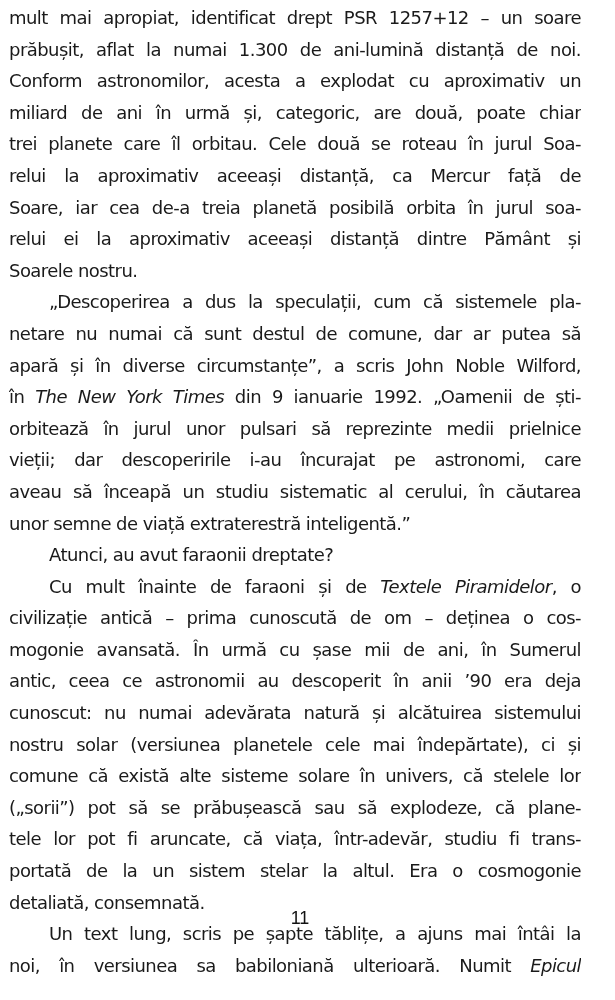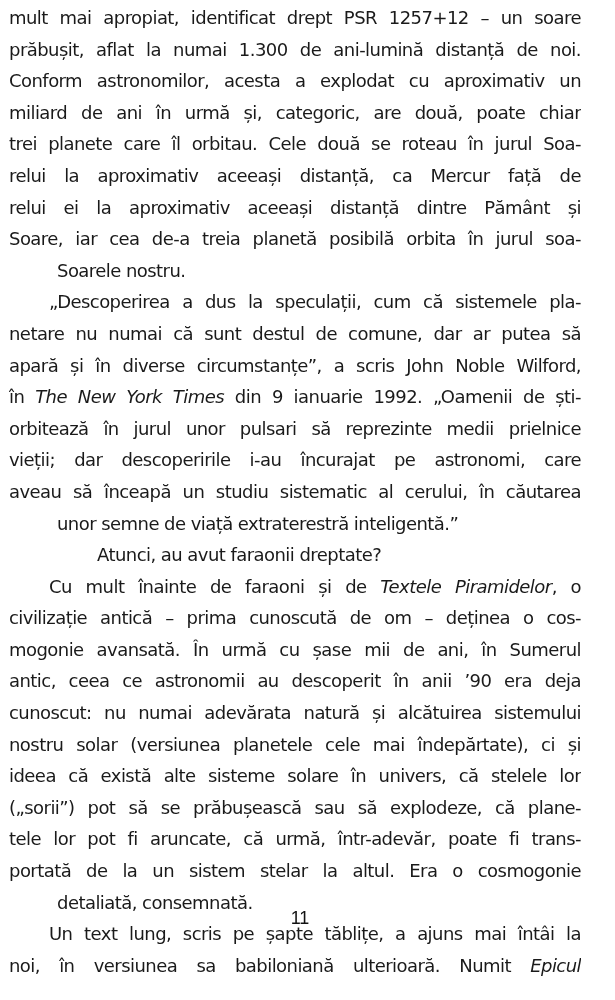--- a/index.html
+++ b/index.html
@@ -28,21 +28,20 @@
       font-size: 18px;
       letter-spacing: -0.55px;
       word-spacing: 0px;
       white-space: nowrap;
       text-align: justify;
       text-align-last: justify;
       overflow: hidden;
     }
     .line.last {
       text-align-last: left;
-      margin-left: 48px;
     }
     .line.indent {
       padding-left: 40px;
     }
     .it {
       font-style: italic;
     }
     .page-number {
       position: absolute;
       left: 0;
@@ -58,22 +57,22 @@
 <body>
 
 <div class="page">
   <div>
     <span class="line">mult mai apropiat, identificat drept PSR 1257+12 – un soare</span>
     <span class="line">prăbușit, aflat la numai 1.300 de ani-lumină distanță de noi.</span>
     <span class="line">Conform astronomilor, acesta a explodat cu aproximativ un</span>
     <span class="line">miliard de ani în urmă și, categoric, are două, poate chiar</span>
     <span class="line">trei planete care îl orbitau. Cele două se roteau în jurul Soa-</span>
     <span class="line">relui la aproximativ aceeași distanță, ca Mercur față de</span>
+    <span class="line">Soare, iar cea de-a treia planetă posibilă orbita în jurul soa-</span>
     <span class="line">relui ei la aproximativ aceeași distanță dintre Pământ și</span>
-    <span class="line">Soare, iar cea de-a treia planetă posibilă orbita în jurul soa-</span>
     <span class="line last">Soarele nostru.</span>
   </div>
 
   <div>
     <span class="line indent">„Descoperirea a dus la speculații, cum că sistemele pla-</span>
     <span class="line">netare nu numai că sunt destul de comune, dar ar putea să</span>
     <span class="line">apară și în diverse circumstanțe”, a scris John Noble Wilford,</span>
     <span class="line"><span>în </span><span class="it">The New York Times</span><span> din 9 ianuarie 1992. „Oamenii de ști-</span></span>
     <span class="line">orbitează în jurul unor pulsari să reprezinte medii prielnice</span>
     <span class="line">vieții; dar descoperirile i-au încurajat pe astronomi, care</span>
@@ -85,23 +84,23 @@
     <span class="line indent last">Atunci, au avut faraonii dreptate?</span>
   </div>
 
   <div>
     <span class="line indent"><span>Cu mult înainte de faraoni și de </span><span class="it">Textele Piramidelor</span><span>, o</span></span>
     <span class="line">civilizație antică – prima cunoscută de om – deținea o cos-</span>
     <span class="line">mogonie avansată. În urmă cu șase mii de ani, în Sumerul</span>
     <span class="line">antic, ceea ce astronomii au descoperit în anii ’90 era deja</span>
     <span class="line">cunoscut: nu numai adevărata natură și alcătuirea sistemului</span>
     <span class="line">nostru solar (versiunea planetele cele mai îndepărtate), ci și</span>
-    <span class="line">ideea că există alte sisteme solare în univers, că stelele lor</span>
+    <span class="line">comune că există alte sisteme solare în univers, că stelele lor</span>
     <span class="line">(„sorii”) pot să se prăbușească sau să explodeze, că plane-</span>
-    <span class="line">tele lor pot fi aruncate, că urmă, într-adevăr, poate fi trans-</span>
+    <span class="line">tele lor pot fi aruncate, că viața, într-adevăr, studiu fi trans-</span>
     <span class="line">portată de la un sistem stelar la altul. Era o cosmogonie</span>
     <span class="line last">detaliată, consemnată.</span>
   </div>
 
   <div>
     <span class="line indent">Un text lung, scris pe șapte tăblițe, a ajuns mai întâi la</span>
     <span class="line"><span>noi, în versiunea sa babiloniană ulterioară. Numit </span><span class="it">Epicul</span></span>
   </div>
 </div>
 

